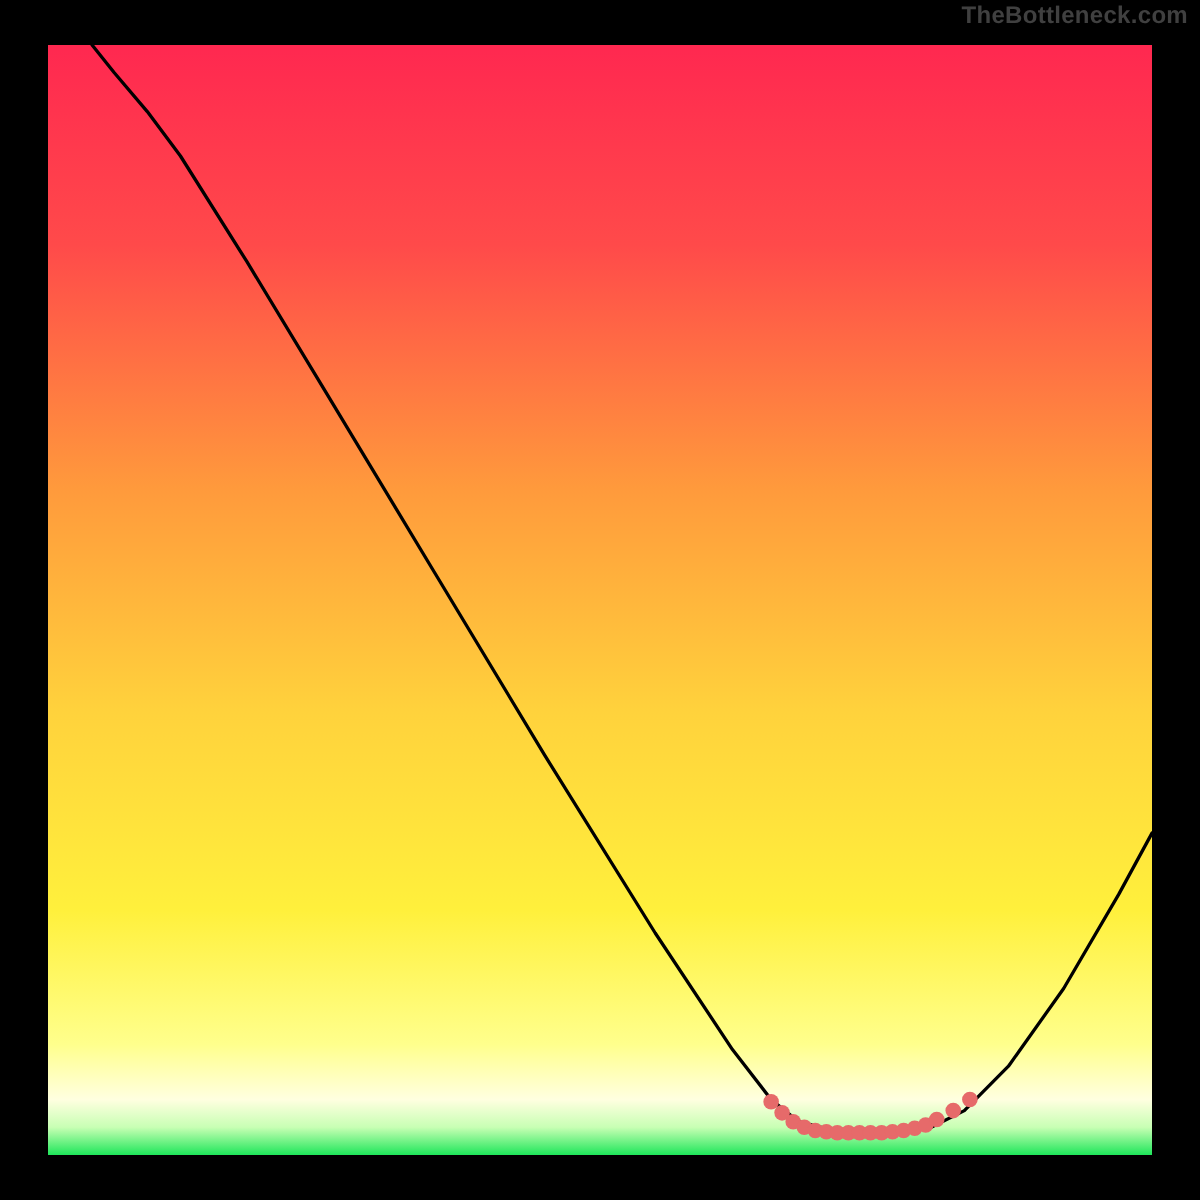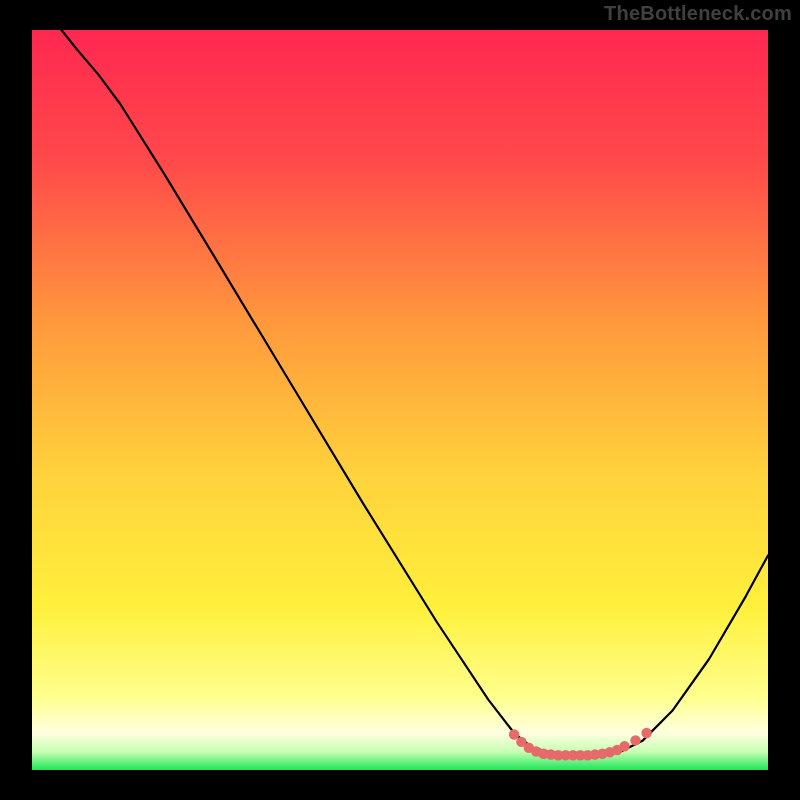--- a/index.html
+++ b/index.html
@@ -15,21 +15,21 @@
     position: relative;
     width: 800px;
     height: 800px;
     background: #000;
   }
   .watermark {
     position: absolute;
     top: 2px;
     right: 8px;
     color: #404040;
-    font-size: 20px;
+    font-size: 16px;
     font-weight: bold;
     letter-spacing: 0.2px;
     z-index: 10;
   }
   svg.plot {
     position: absolute;
     left: 0;
     top: 0;
   }
 </style>

